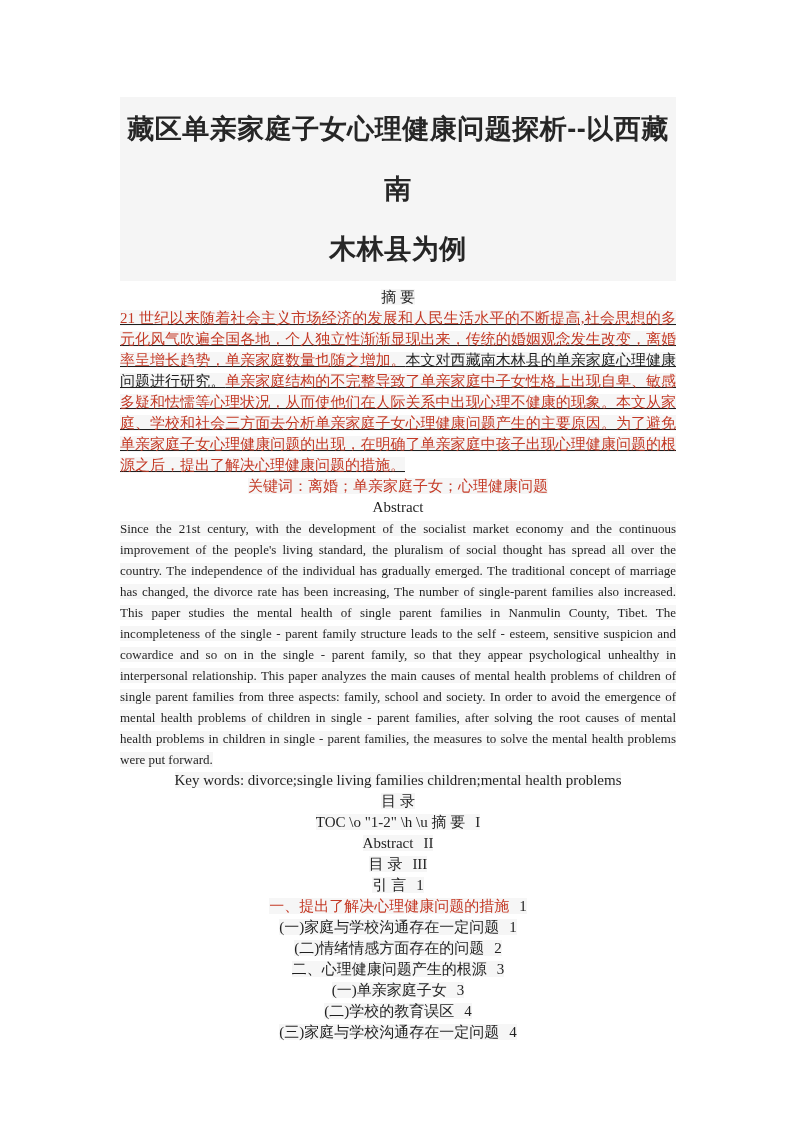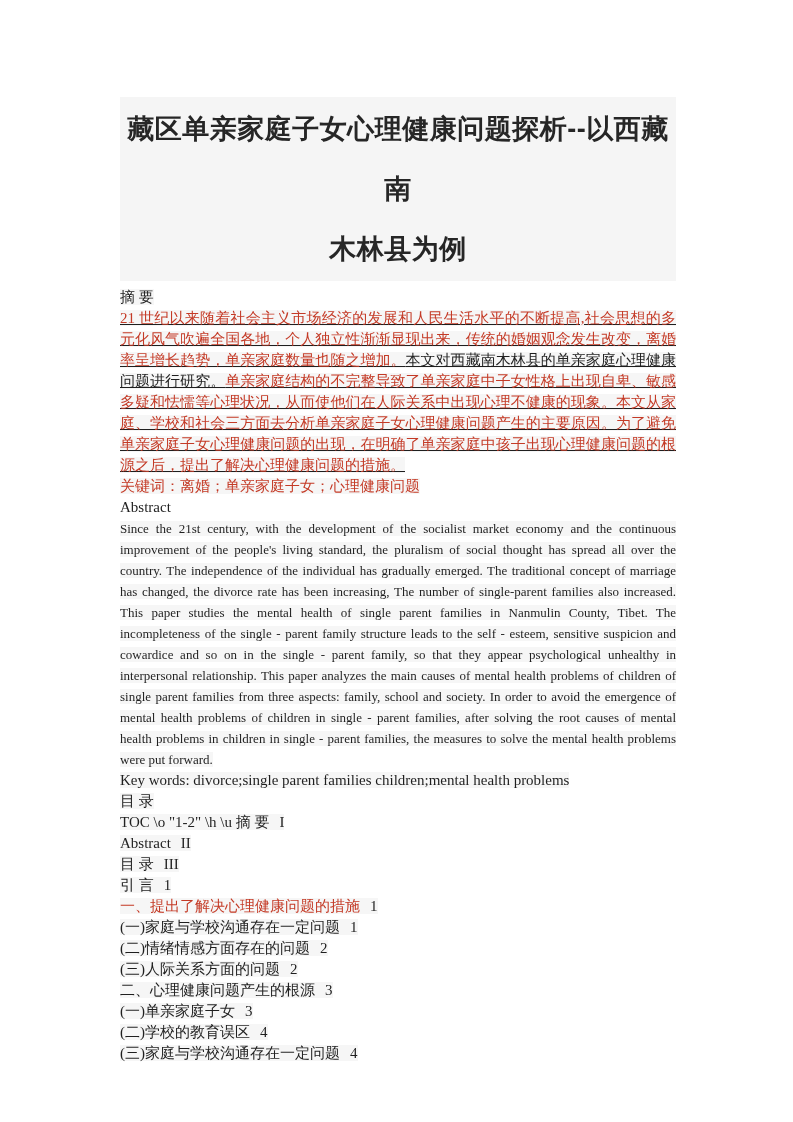--- a/index.html
+++ b/index.html
@@ -33,21 +33,21 @@
     font-weight: bold;
     font-size: 27px;
     line-height: 60px;
     color: #262626;
     letter-spacing: 0.5px;
   }
   .body-text {
     font-size: 15px;
     line-height: 21px;
   }
-  p { margin: 0; }
+  p { margin: 0; text-align: center; }
   .para-zh { text-align: justify; text-decoration: underline; }
   .para-en { text-align: justify; font-size: 13px; }
   .hl { background-color: #f6f6f6; }
   .red { color: #c43a26; }
   .toc-row .pg { margin-left: 10px; }
 </style>
 </head>
 <body>
 
 <div class="page">
@@ -63,39 +63,38 @@
       <p><span class="hl">摘 要</span></p>
 
       <p class="para-zh"><span class="hl red">21 世纪以来随着社会主义市场经济的发展和人民生活水平的不断提高,社会思想的多元化风气吹遍全国各地，个人独立性渐渐显现出来，传统的婚姻观念发生改变，离婚率呈增长趋势，单亲家庭数量也随之增加。</span><span class="hl">本文对西藏南木林县的单亲家庭心理健康问题进行研究。</span><span class="hl red">单亲家庭结构的不完整导致了单亲家庭中子女性格上出现自卑、敏感多疑和怯懦等心理状况，从而使他们在人际关系中出现心理不健康的现象。本文从家庭、学校和社会三方面去分析单亲家庭子女心理健康问题产生的主要原因。为了避免单亲家庭子女心理健康问题的出现，在明确了单亲家庭中孩子出现心理健康问题的根源之后，提出了解决心理健康问题的措施。</span></p>
 
       <p><span class="hl red">关键词：离婚；单亲家庭子女；心理健康问题</span></p>
 
       <p><span>Abstract</span></p>
 
       <p class="para-en"><span class="hl">Since the 21st century, with the development of the socialist market economy and the continuous improvement of the people's living standard, the pluralism of social thought has spread all over the country. The independence of the individual has gradually emerged. The traditional concept of marriage has changed, the divorce rate has been increasing, The number of single-parent families also increased. This paper studies the mental health of single parent families in Nanmulin County, Tibet. The incompleteness of the single - parent family structure leads to the self - esteem, sensitive suspicion and cowardice and so on in the single - parent family, so that they appear psychological unhealthy in interpersonal relationship. This paper analyzes the main causes of mental health problems of children of single parent families from three aspects: family, school and society. In order to avoid the emergence of mental health problems of children in single - parent families, after solving the root causes of mental health problems in children in single - parent families, the measures to solve the mental health problems were put forward.</span></p>
 
-      <p><span class="hl">Key words: divorce;single parent families children;mental health problems</span></p>
+      <p><span class="hl">Key words: divorce;single living families children;mental health problems</span></p>
 
       <p><span class="hl">目 录</span></p>
 
       <p class="toc-row"><span class="hl"><span>TOC \o "1-2" \h \u 摘 要</span><span class="pg">I</span></span></p>
 
       <p class="toc-row"><span class="hl"><span>Abstract</span><span class="pg">II</span></span></p>
 
       <p class="toc-row"><span class="hl"><span>目 录</span><span class="pg">III</span></span></p>
 
       <p class="toc-row"><span class="hl"><span>引 言</span><span class="pg">1</span></span></p>
 
       <p class="toc-row"><span class="hl"><span class="red">一、提出了解决心理健康问题的措施</span><span class="pg">1</span></span></p>
 
       <p class="toc-row"><span class="hl"><span>(一)家庭与学校沟通存在一定问题</span><span class="pg">1</span></span></p>
 
       <p class="toc-row"><span class="hl"><span>(二)情绪情感方面存在的问题</span><span class="pg">2</span></span></p>
 
-      <p class="toc-row"><span class="hl"><span>(三)人际关系方面的问题</span><span class="pg">2</span></span></p>
 
       <p class="toc-row"><span class="hl"><span>二、心理健康问题产生的根源</span><span class="pg">3</span></span></p>
 
       <p class="toc-row"><span class="hl"><span>(一)单亲家庭子女</span><span class="pg">3</span></span></p>
 
       <p class="toc-row"><span class="hl"><span>(二)学校的教育误区</span><span class="pg">4</span></span></p>
 
       <p class="toc-row"><span class="hl"><span>(三)家庭与学校沟通存在一定问题</span><span class="pg">4</span></span></p>
 
     </div>

